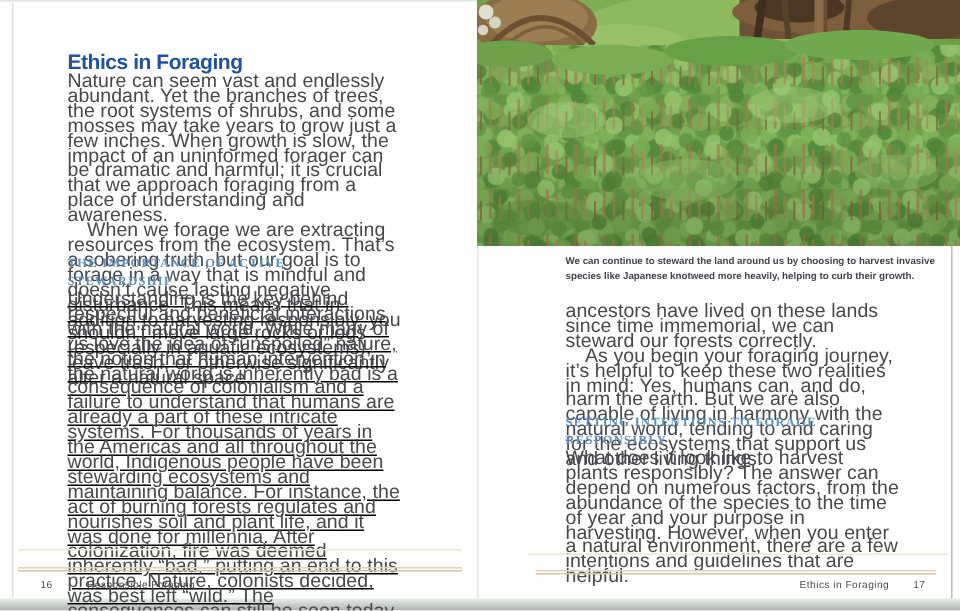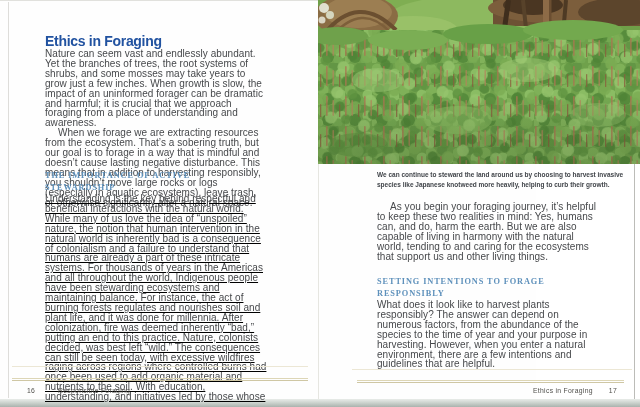--- a/index.html
+++ b/index.html
@@ -11,21 +11,21 @@
   .edge-left{position:absolute;left:8px;top:2px;width:1px;height:396px;background:#deddda;}
   .edge-right{position:absolute;left:634px;top:0;width:1px;height:399px;background:#bcbcb8;}
   .spine{position:absolute;left:318px;top:164px;width:1px;height:235px;background:#e6e6e1;}
   .bottom-strip{position:absolute;left:0;top:399px;width:640px;height:8px;
     background:linear-gradient(#e9ece9 0%,#cdd4cf 45%,#aab3ae 100%);}
 
   
   .page-title{position:absolute;left:45px;top:33px;margin:0;font-size:14px;font-weight:bold;
     letter-spacing:-0.3px;color:#2152a0;}
   .bodycol{position:absolute;width:223px;}
-  .bodycol p{margin:0;font-size:10px;line-height:9.9px;color:#46484b;letter-spacing:0.05px;}
+  .bodycol p{margin:0;font-size:13px;line-height:9.9px;color:#46484b;letter-spacing:0.05px;}
   .bodycol p.indent{text-indent:13px;}
   .subhead{position:absolute;margin:0;font-size:8.3px;font-weight:bold;letter-spacing:0.9px;
     line-height:11.5px;color:#5d90bb;font-family:Liberation Serif, serif;}
   .caption{position:absolute;left:377px;top:170px;width:258px;margin:0;font-size:6.5px;
     font-weight:bold;line-height:9.5px;color:#41454a;}
 
   
   .rule-faint{position:absolute;height:1px;background:#ece7d5;}
   .rule-double{position:absolute;height:3px;border-top:1px solid #ddd6b6;border-bottom:1px solid #cfc7a4;box-sizing:border-box;}
   .folio{position:absolute;font-size:6.8px;color:#504f4b;letter-spacing:0.3px;}
@@ -127,20 +127,21 @@
         <ellipse cx="140" cy="120" rx="34" ry="14" fill="#8fbf66" opacity="0.5"></ellipse>
         <ellipse cx="280" cy="115" rx="28" ry="12" fill="#97c46d" opacity="0.4"></ellipse>
         <ellipse cx="40" cy="145" rx="30" ry="12" fill="#5e9140" opacity="0.5"></ellipse>
         <rect x="0" y="96" width="322" height="68" fill="url(#vig)"></rect>
       </svg>
     </div>
 
     <p class="caption">We can continue to steward the land around us by choosing to harvest invasive species like Japanese knotweed more heavily, helping to curb their growth.</p>
 
     <div class="bodycol" style="left:377px;top:202px;">
+      <p>ancestors have lived on these lands since time immemorial, we can steward our forests correctly.</p>
       <p class="indent">As you begin your foraging journey, it’s helpful to keep these two realities in mind: Yes, humans can, and do, harm the earth. But we are also capable of living in harmony with the natural world, tending to and caring for the ecosystems that support us and other living things.</p>
     </div>
 
     <h2 class="subhead" style="left:377px;top:276px;width:185px;">SETTING INTENTIONS TO FORAGE RESPONSIBLY</h2>
 
     <div class="bodycol" style="left:377px;top:300px;">
       <p>What does it look like to harvest plants responsibly? The answer can depend on numerous factors, from the abundance of the species to the time of year and your purpose in harvesting. However, when you enter a natural environment, there are a few intentions and guidelines that are helpful.</p>
     </div>
 
     <div class="rule-faint" style="left:352px;top:369px;width:280px;"></div>

